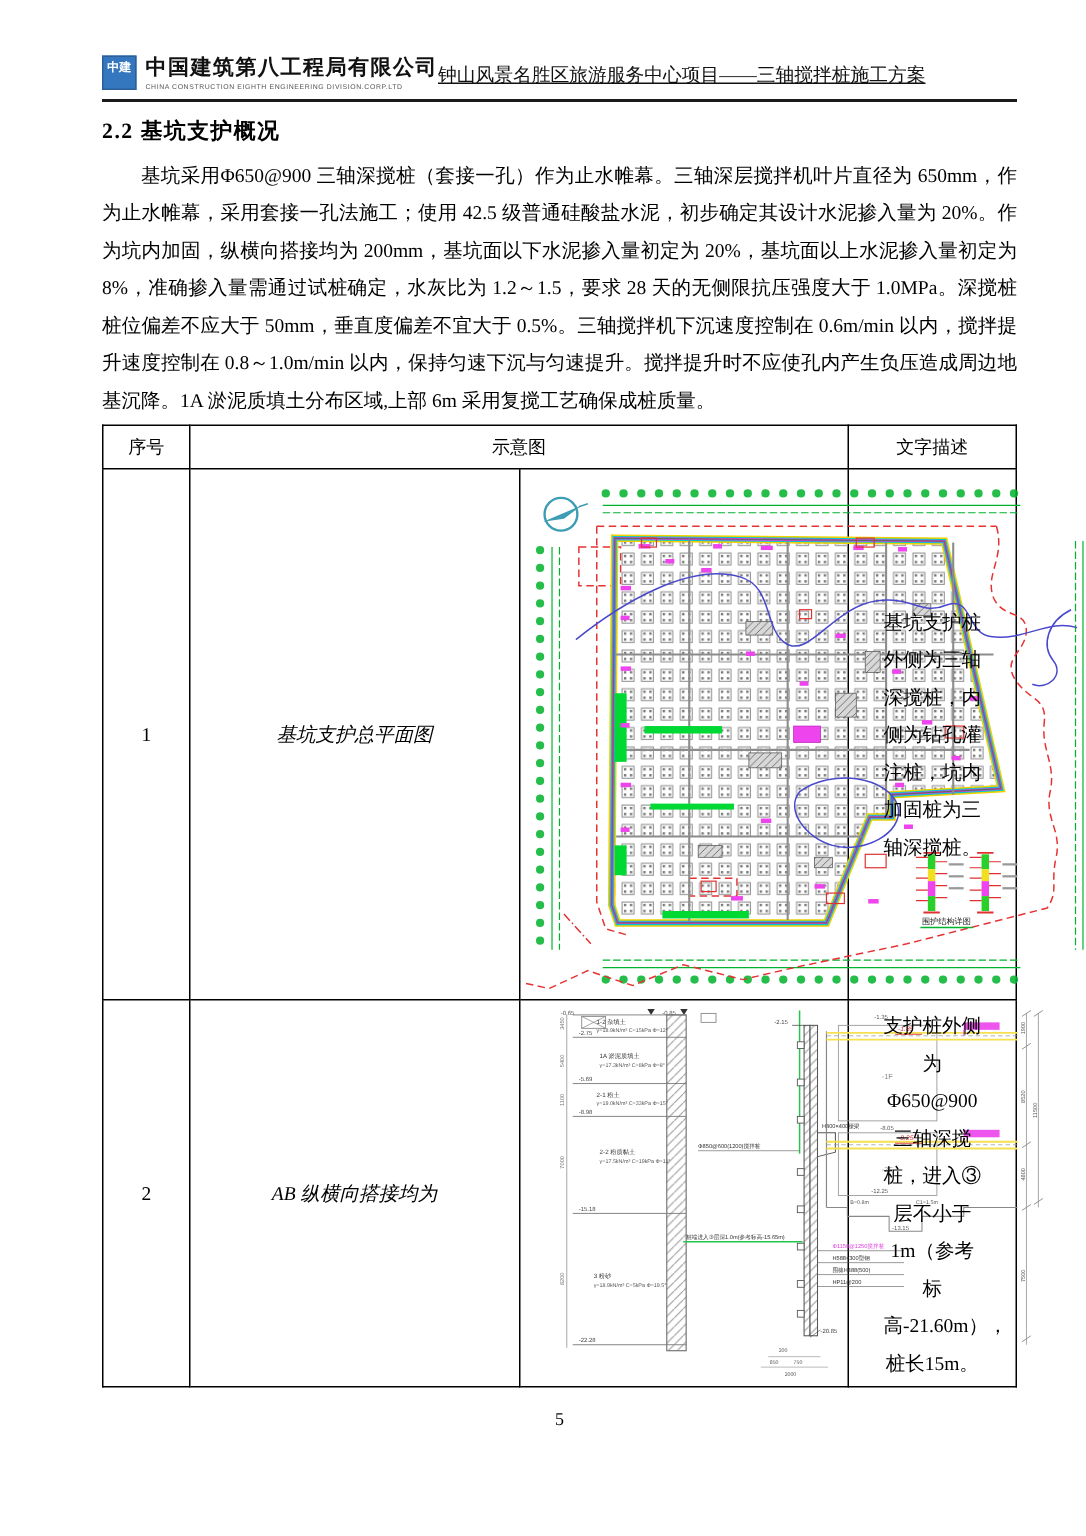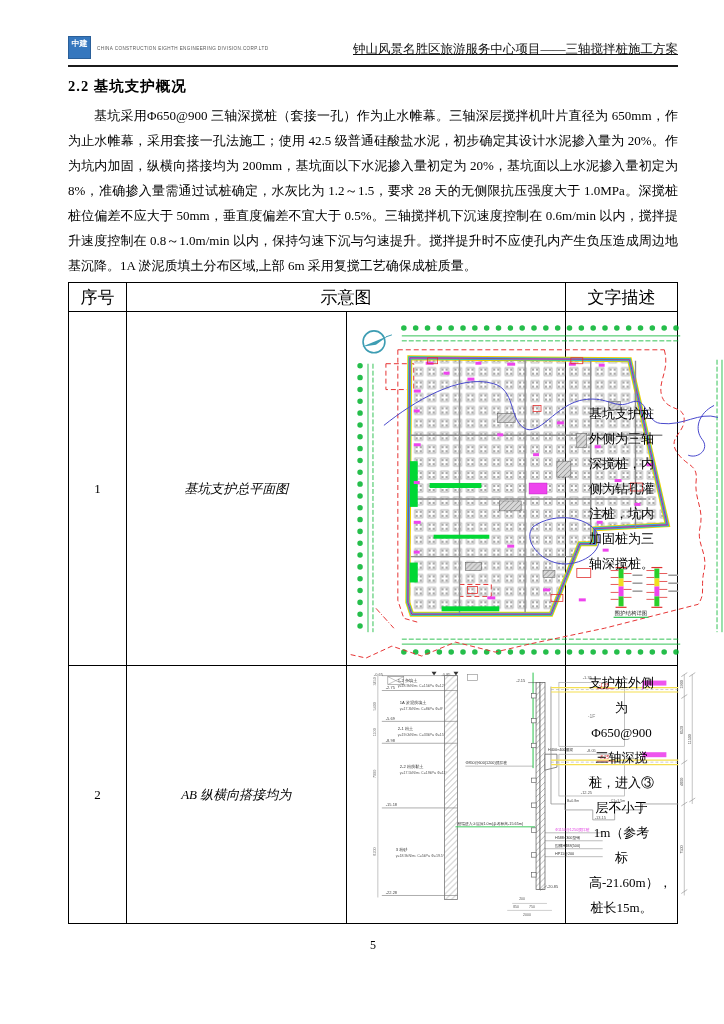--- a/index.html
+++ b/index.html
@@ -3,21 +3,21 @@
 <meta charset="utf-8">
 <style>
   * { box-sizing: border-box; margin: 0; padding: 0; }
   html,body { background:#888; }
   .page {
     width: 724px; height: 1024px; background: #fff; margin: 0 auto;
     font-family: "Liberation Serif", "DejaVu Serif", serif; color:#000;
     padding: 36px 46px 0 68px; position: relative; overflow: hidden;
   }
   
-  .hdr { display:flex; justify-content:space-between; align-items:flex-end;
+  .hdr { display:flex; justify-content:flex-start; align-items:flex-end;
          border-bottom:2px solid #1b1b1b; padding-bottom:6px; }
   .logo { display:flex; align-items:center; gap:6px; }
   .logo-sq { width:23px; height:23px; background:#3577be; color:#fff;
              font-family:"Liberation Sans",sans-serif; font-weight:bold;
              font-size:8px; line-height:11px; text-align:center; padding-top:1px;
              border:1px solid #2a5f99; }
   .logo-cn { font-family:"Liberation Sans",sans-serif; font-weight:bold;
              font-size:14px; letter-spacing:1px; color:#111; }
   .logo-en { font-family:"Liberation Sans",sans-serif; font-size:4.6px;
              color:#555; letter-spacing:.4px; margin-top:1px; }
@@ -26,34 +26,35 @@
   h2.sec { font-size:14.5px; font-weight:bold; margin:10px 0 7px; letter-spacing:1px;}
   .para { font-size:13px; line-height:25px; text-align:justify; text-indent:2em; }
   
   table.main { border-collapse:collapse; width:610px; margin-top:4px; table-layout:fixed; }
   table.main td { border:1.4px solid #000; text-align:center; vertical-align:middle;
                   font-size:13px; }
   td.c-no   { width:58px; }
   td.c-lbl  { width:44px; line-height:22px; padding:0 8px;font-style:italic; }
   td.c-diag { width:396px; padding:1px; }
   td.c-desc { width:112px; line-height:25px; padding:0 23px; }
-  tr.hrow td { height:29px; font-size:17px;margin-left:44px; }
+  tr.hrow td { height:29px; font-size:12px;margin-left:44px; }
   .pgnum { text-align:center; font-size:12px; margin-top:14px; }
   svg { display:block; margin:0 auto; }
   text { font-family:"Liberation Sans","DejaVu Sans",sans-serif; }
 </style>
 </head>
 <body>
 
 <div class="page">
 
   <div class="hdr">
     <div class="logo">
       <div class="logo-sq">中建</div>
       <div>
+        <div class="logo-cn">中国建筑第八工程局有限公司</div>
         <div class="logo-en">CHINA CONSTRUCTION EIGHTH ENGINEERING DIVISION.CORP.LTD</div>
       </div>
     </div>
     <div class="doc-title">钟山风景名胜区旅游服务中心项目——三轴搅拌桩施工方案</div>
   </div>
 
   <h2 class="sec">2.2  基坑支护概况</h2>
 
   <p class="para">基坑采用Φ650@900 三轴深搅桩（套接一孔）作为止水帷幕。三轴深层搅拌机叶片直径为 650mm，作为止水帷幕，采用套接一孔法施工；使用 42.5 级普通硅酸盐水泥，初步确定其设计水泥掺入量为 20%。作为坑内加固，纵横向搭接均为 200mm，基坑面以下水泥掺入量初定为 20%，基坑面以上水泥掺入量初定为 8%，准确掺入量需通过试桩确定，水灰比为 1.2～1.5，要求 28 天的无侧限抗压强度大于 1.0MPa。深搅桩桩位偏差不应大于 50mm，垂直度偏差不宜大于 0.5%。三轴搅拌机下沉速度控制在 0.6m/min 以内，搅拌提升速度控制在 0.8～1.0m/min 以内，保持匀速下沉与匀速提升。搅拌提升时不应使孔内产生负压造成周边地基沉降。1A 淤泥质填土分布区域,上部 6m 采用复搅工艺确保成桩质量。</p>
 

